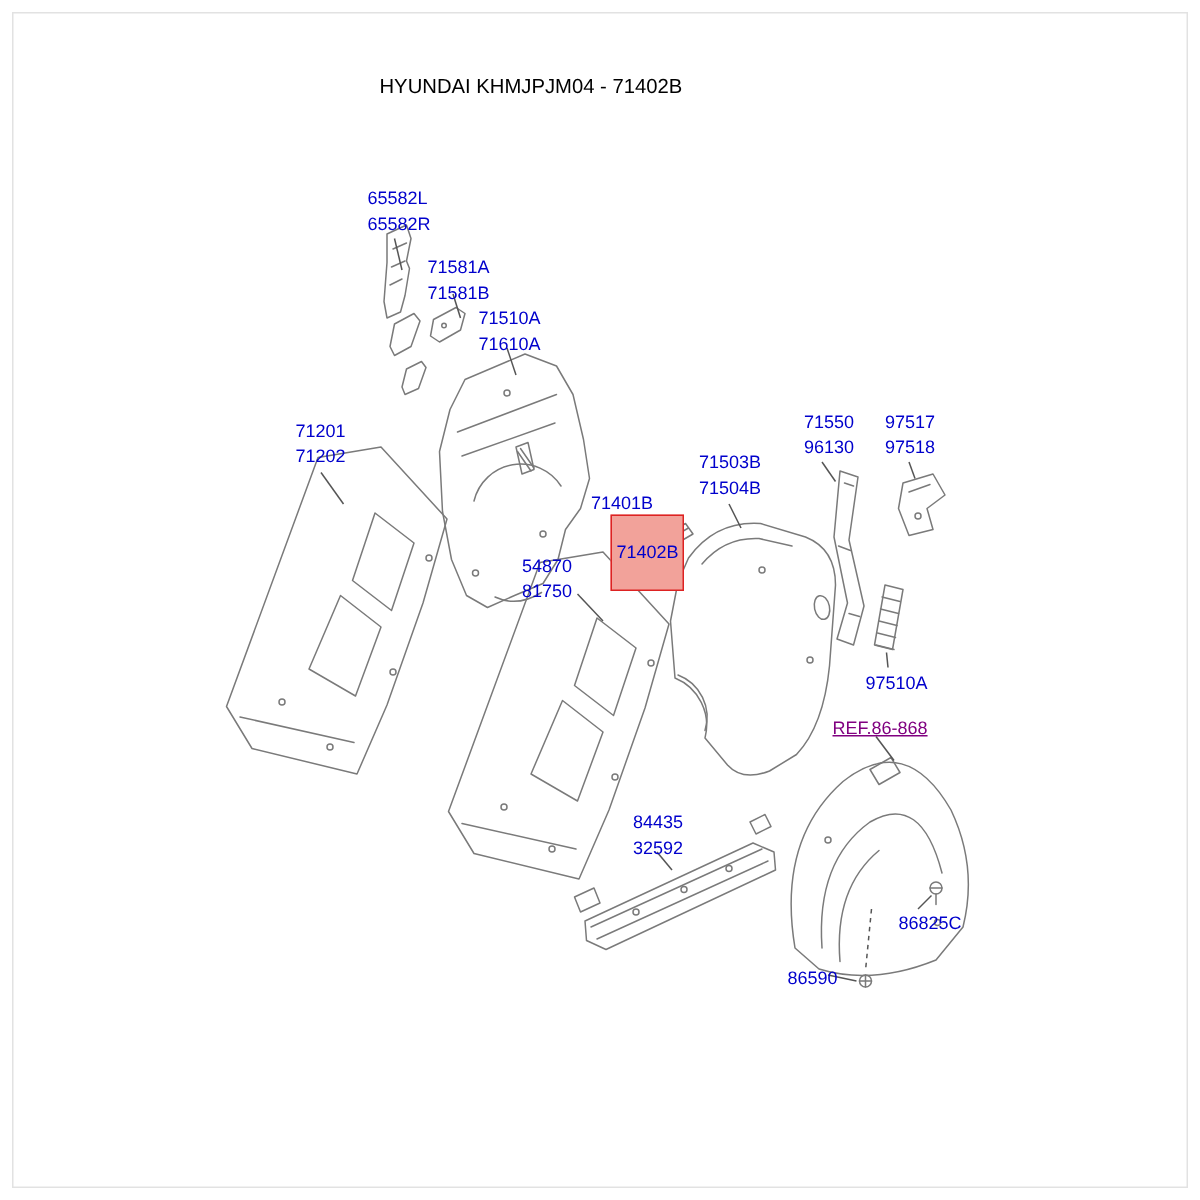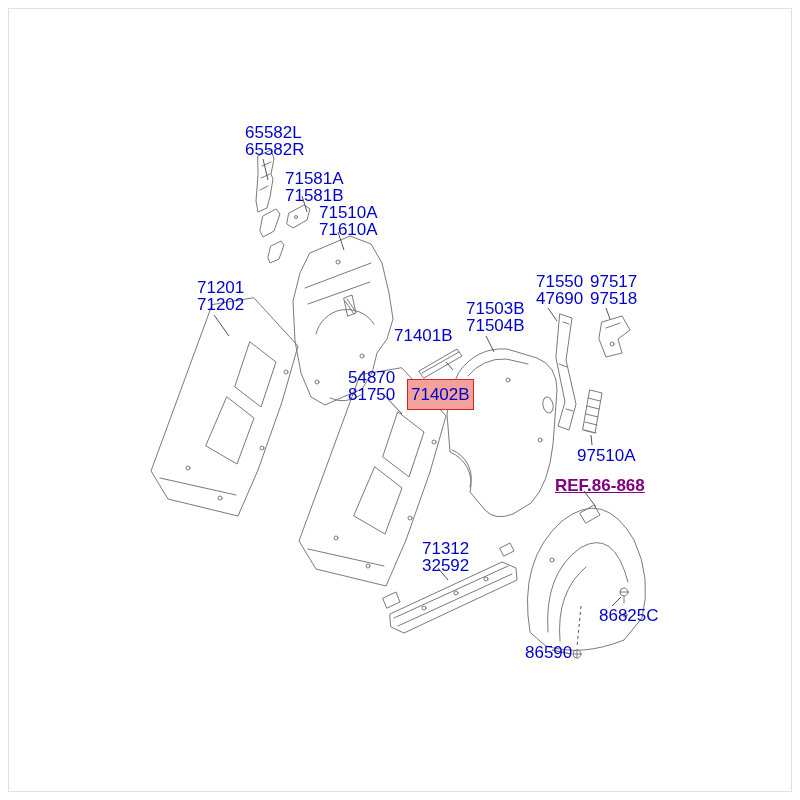--- a/index.html
+++ b/index.html
@@ -3,24 +3,24 @@
 <meta charset="utf-8">
 <style>
   html,body{margin:0;padding:0;background:#ffffff;}
   body{width:800px;height:800px;position:relative;font-family:"Liberation Sans",sans-serif;overflow:hidden;}
   .stage{position:absolute;inset:0;}
   .frame{position:absolute;inset:8px;border:1px solid #e2e2e2;pointer-events:none;}
   svg{position:absolute;left:0;top:0;}
   .art{stroke:var(--line,#7a7a7a);fill:none;stroke-width:1;stroke-linejoin:round;stroke-linecap:round;}
   .leader{stroke:var(--leader,#555555);fill:none;stroke-width:1;}
   .title{position:absolute;left:253px;top:50px;color:#000;font-size:13.5px;white-space:nowrap;}
-  .plabel{position:absolute;color:var(--label,#0000cc);font-size:17px;line-height:17px;white-space:nowrap;cursor:pointer;}
+  .plabel{position:absolute;color:var(--label,#0000cc);font-size:12px;line-height:17px;white-space:nowrap;cursor:pointer;}
   .pline{display:block;}
-  .plabel.highlight{background:var(--highlight_bg,#f2a29a);border:1px solid var(--highlight_border,#dd2222);line-height:15px;padding:7px 3px;margin-top:36px;}
-  .plabel.ref{color:var(--ref,#800080);text-decoration:underline;font-weight:bold;}
+  .plabel.highlight{background:var(--highlight_bg,#f2a29a);border:1px solid var(--highlight_border,#dd2222);line-height:15px;padding:17px 3px;}
+  .plabel.ref{color:var(--ref,#800080);text-decoration:underline;}
 </style>
 </head>
 <body>
 
 <div class="stage">
 
   <svg width="800" height="800" viewBox="0 0 800 800">
     <g class="art">
 
       <g>
@@ -142,20 +142,21 @@
       <path d="M584,491 L596,507"></path>
       <path d="M438,568 L448,580"></path>
       <path d="M612,606 L621,597"></path>
       <path d="M552,650 L571,654"></path>
       <path d="M581,606 L577,647" stroke-dasharray="3,3"></path>
     </g>
   </svg>
 
   <div class="frame"></div>
 
+  <div class="title">HYUNDAI KHMJPJM04 - 71402B</div>
 
   <div class="plabel" style="left:245px;top:124px">
     <span class="pline">65582L</span>
     <span class="pline">65582R</span>
   </div>
 
   <div class="plabel" style="left:285px;top:170px">
     <span class="pline">71581A</span>
     <span class="pline">71581B</span>
   </div>
@@ -165,21 +166,21 @@
     <span class="pline">71610A</span>
   </div>
 
   <div class="plabel" style="left:197px;top:279px">
     <span class="pline">71201</span>
     <span class="pline">71202</span>
   </div>
 
   <div class="plabel" style="left:536px;top:273px">
     <span class="pline">71550</span>
-    <span class="pline">47690</span>
+    <span class="pline">96130</span>
   </div>
 
   <div class="plabel" style="left:590px;top:273px">
     <span class="pline">97517</span>
     <span class="pline">97518</span>
   </div>
 
   <div class="plabel" style="left:466px;top:300px">
     <span class="pline">71503B</span>
     <span class="pline">71504B</span>
@@ -200,21 +201,21 @@
 
   <div class="plabel" style="left:577px;top:447px">
     <span class="pline">97510A</span>
   </div>
 
   <div class="plabel ref" style="left:555px;top:477px">
     <span class="pline">REF.86-868</span>
   </div>
 
   <div class="plabel" style="left:422px;top:540px">
-    <span class="pline">71312</span>
+    <span class="pline">84435</span>
     <span class="pline">32592</span>
   </div>
 
   <div class="plabel" style="left:599px;top:607px">
     <span class="pline">86825C</span>
   </div>
 
   <div class="plabel" style="left:525px;top:644px">
     <span class="pline">86590</span>
   </div>

